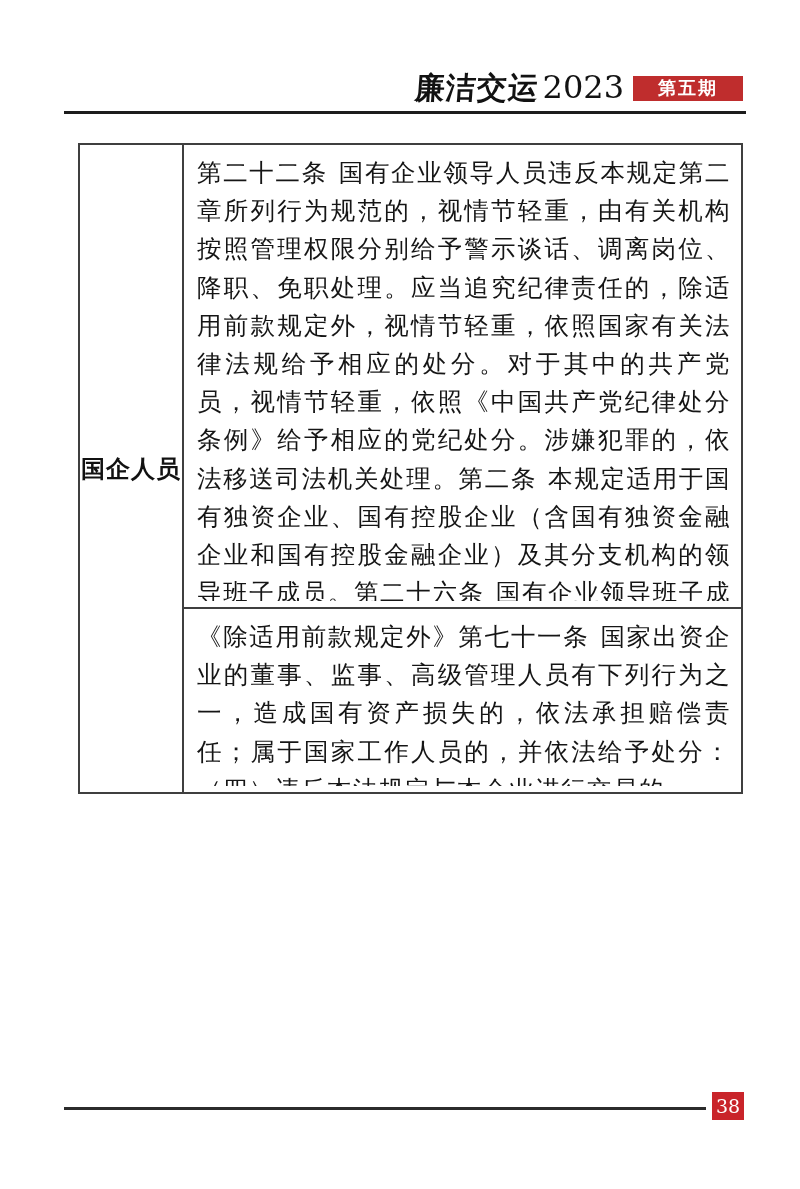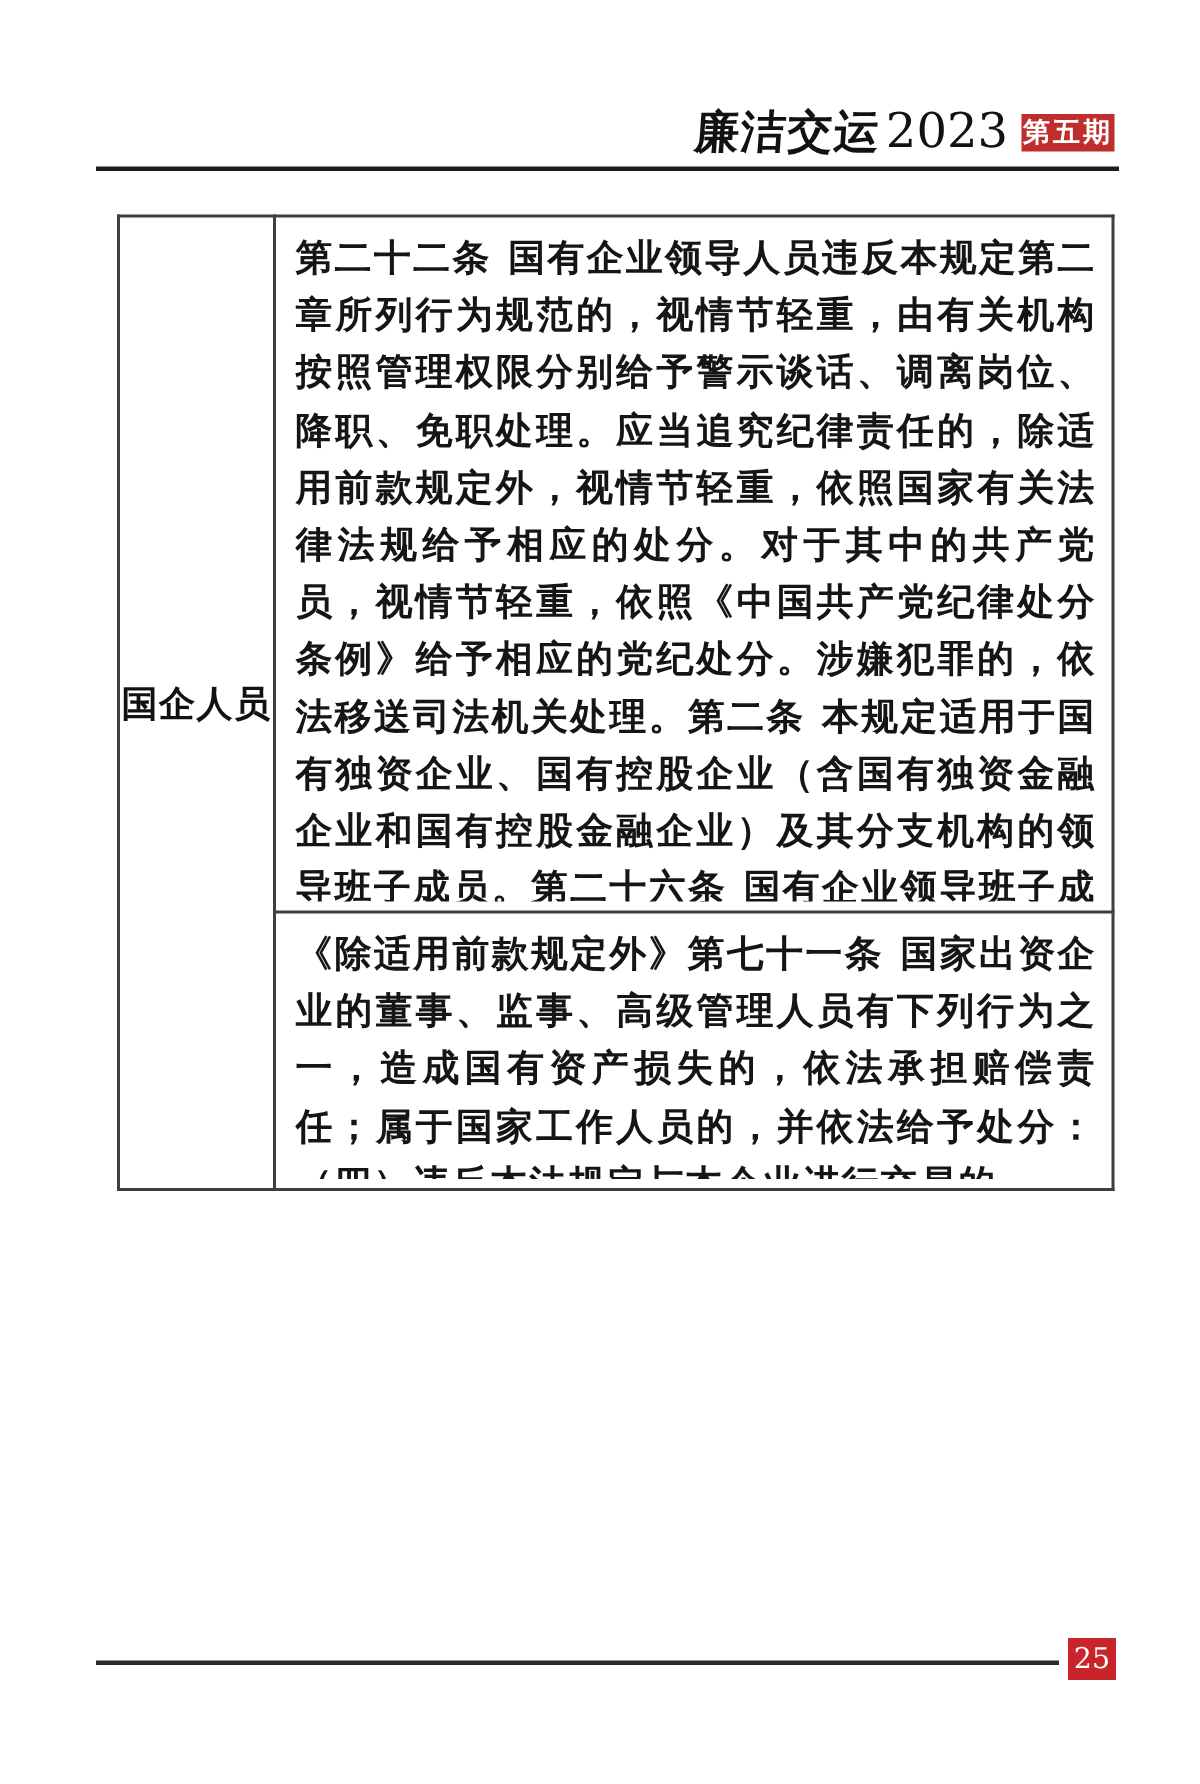--- a/index.html
+++ b/index.html
@@ -26,21 +26,21 @@
     font-size: 30px; letter-spacing: 1px;
     transform: skewX(-4deg);
     font-family: "Liberation Serif", "DejaVu Serif", serif;
   }
   .journal-title .yr {
     font-size: 32px; font-family: "DejaVu Serif", serif; font-weight: 400;
   }
   .issue-badge {
     display: inline-block; background: #bf2d2d; color: #ffffff;
     font-size: 18px; font-weight: 700; line-height: 25px;
-    padding: 0 1px; letter-spacing: 2px; white-space: nowrap;
+    padding: 0 25px; letter-spacing: 2px; white-space: nowrap;
   }
   .rule { position: absolute; background: #1c1c1c; }
   .header-rule { top: 111px; left: 64px; width: 682px; height: 2.5px; }
 
   
   .law-table {
     position: absolute; left: 78px; top: 143px;
     width: 665px; border-collapse: collapse; table-layout: fixed;
   }
   .law-table td { border: 2px solid #3f3f3f; vertical-align: top; }
@@ -52,22 +52,22 @@
   .law-table .content { padding: 9px 10px 6px 13px; }
   .law-table .content p {
     font-size: 24.5px; line-height: 38.2px;
     text-align: justify; text-justify: inter-character;
     letter-spacing: 1.5px; overflow: hidden; color: #151515;
   }
   .row1-cell { height: 464px; }
   .row1-cell p { height: 447px; }
   .row2-cell { height: 185px; }
   .row2-cell p { height: 168px; }
-  .seg-b { font-weight: 700; margin-right: 11px; }
-  .seg { font-weight: 700; }
+  .seg-b { font-weight: 400; margin-right: 11px; }
+  .seg { font-weight: 400; }
 
   
   .footer-rule { top: 1107px; left: 64px; width: 642px; height: 2.5px; background: #2b2b2b; }
   .page-number {
     position: absolute; left: 712px; top: 1092px;
     width: 32px; height: 28px; line-height: 28px;
     background: #c9242a; color: #ffffff; text-align: center;
     font-size: 19px; font-family: "DejaVu Serif", serif;
   }
 </style>
@@ -97,15 +97,15 @@
       </tr>
       <tr>
         <td class="content row2-cell">
           <p><b class="seg-b">《除适用前款规定外》第七十一条</b><span class="seg">国家出资企业的董事、监事、高级管理人员有下列行为之一，造成国有资产损失的，依法承担赔偿责任；属于国家工作人员的，并依法给予处分：（四）违反本法规定与本企业进行交易的。</span></p>
         </td>
       </tr>
     </tbody>
   </table>
 
   <div class="rule footer-rule"></div>
-  <div class="page-number">25</div>
+  <div class="page-number">38</div>
 
 </div>
 
 </body></html>

